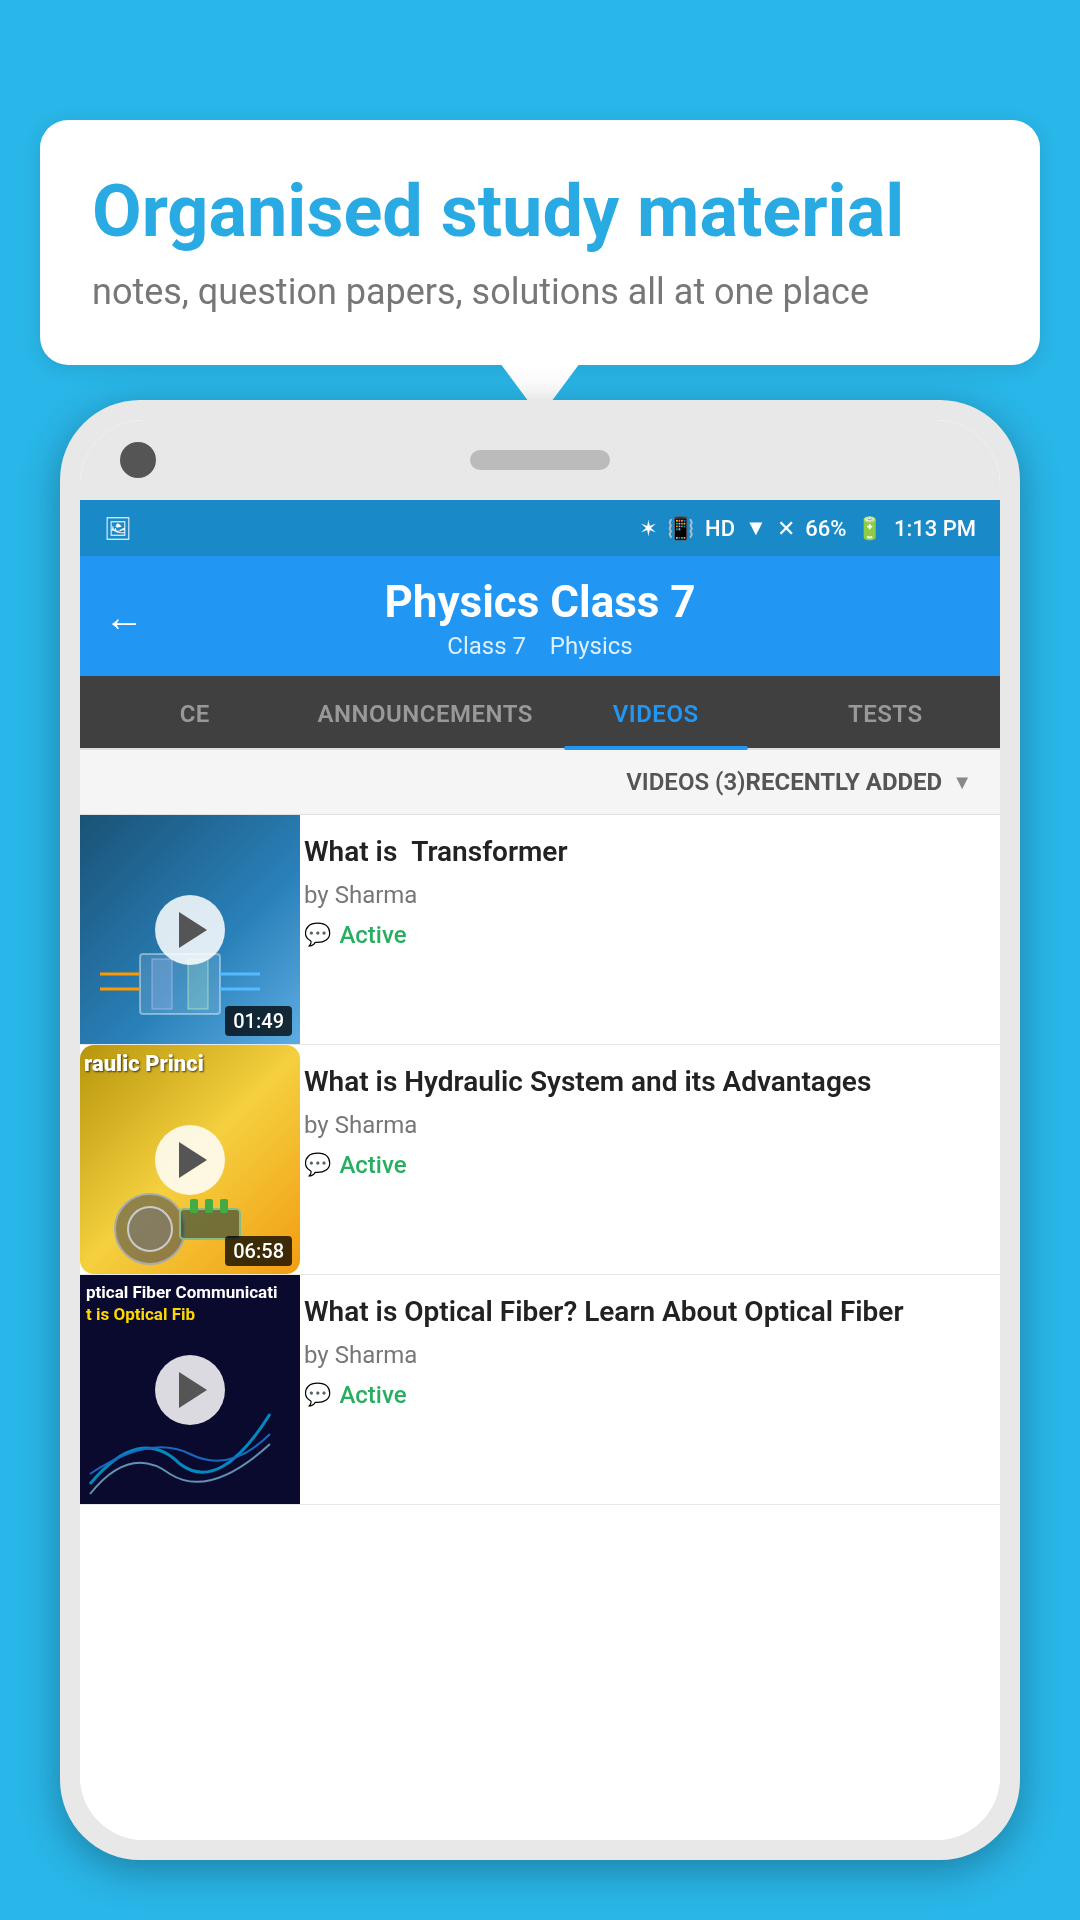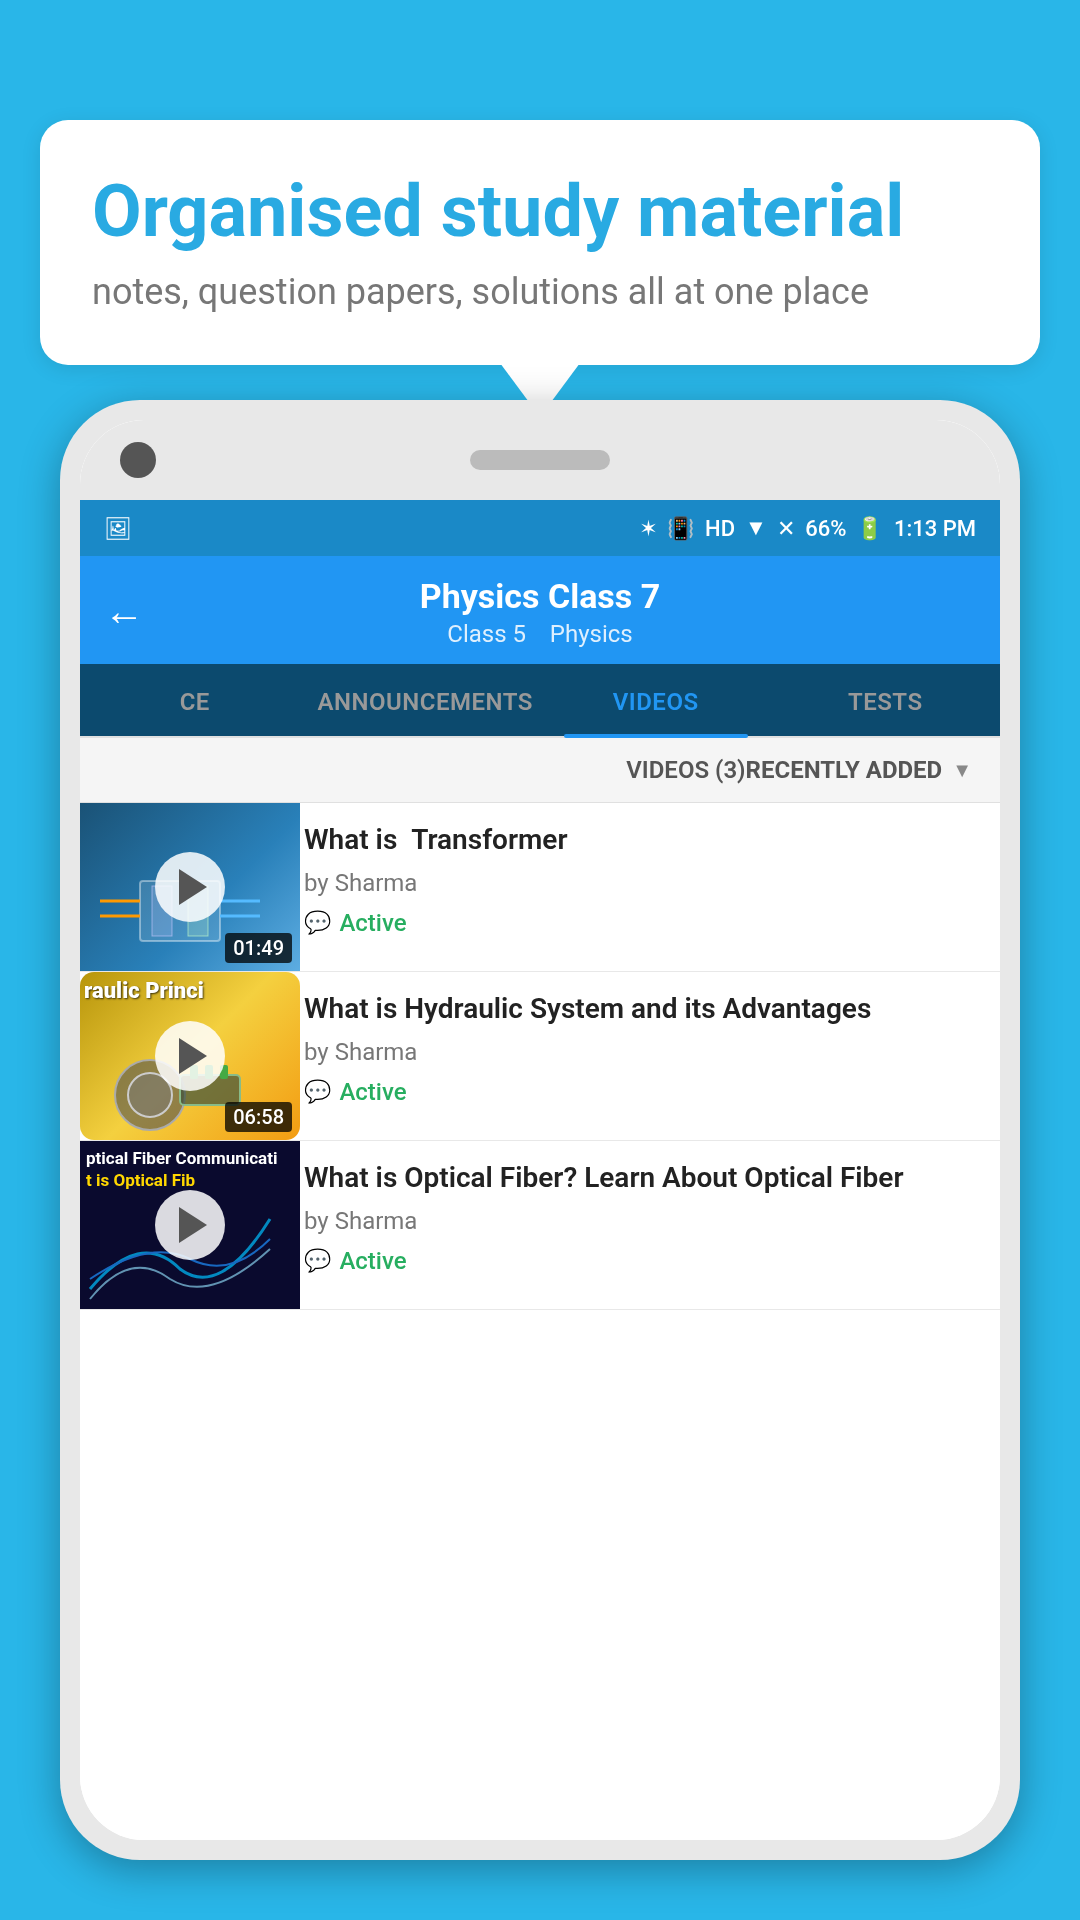--- a/index.html
+++ b/index.html
@@ -150,32 +150,32 @@
       font-size: 40px;
       cursor: pointer;
       line-height: 1;
     }
     .header-title-block {
       flex: 1;
       text-align: center;
     }
     .header-title {
       color: white;
-      font-size: 34px;
+      font-size: 44px;
       font-weight: 700;
     }
     .header-subtitle {
       color: rgba(255,255,255,0.85);
       font-size: 24px;
       margin-top: 4px;
     }
 
     
     .tabs-bar {
-      background: #0c4a6e;
+      background: #404040;
       display: flex;
       border-bottom: 2px solid #e0e0e0;
       align-items: flex-end;
     }
     .tab {
       flex: 1;
       text-align: center;
       padding: 24px 8px 20px;
       font-size: 24px;
       font-weight: 600;
@@ -234,21 +234,21 @@
     .video-item {
       display: flex;
       align-items: flex-start;
       border-bottom: 1px solid #e8e8e8;
       background: white;
     }
     .video-thumb {
       position: relative;
       width: 220px;
       min-width: 220px;
-      height: 168px;
+      height: 229px;
       background: #333;
       overflow: hidden;
       flex-shrink: 0;
       padding-left: 39px;
     }
     .thumb-bg-1 {
       background: linear-gradient(135deg, #1a5276 0%, #2980b9 60%, #5dade2 100%);
     }
     .thumb-bg-2 {
       background: linear-gradient(135deg, #b7950b 0%, #f4d03f 50%, #f39c12 100%);
@@ -387,21 +387,21 @@
           <span>🔋</span>
           <span>1:13 PM</span>
         </div>
       </div>
 
       <div class="app-header">
         <div class="back-arrow">←</div>
         <div class="header-title-block">
           <div class="header-title">Physics Class 7</div>
           <div class="header-subtitle">
-            <span>Class 5</span>
+            <span>Class 7</span>
             &nbsp;&nbsp;
             <span>Physics</span>
           </div>
         </div>
         <div style="width:40px"></div>
       </div>
 
       <div class="tabs-bar">
         <div class="tab">CE</div>
         <div class="tab" style="font-size:24px;">ANNOUNCEMENTS</div>

